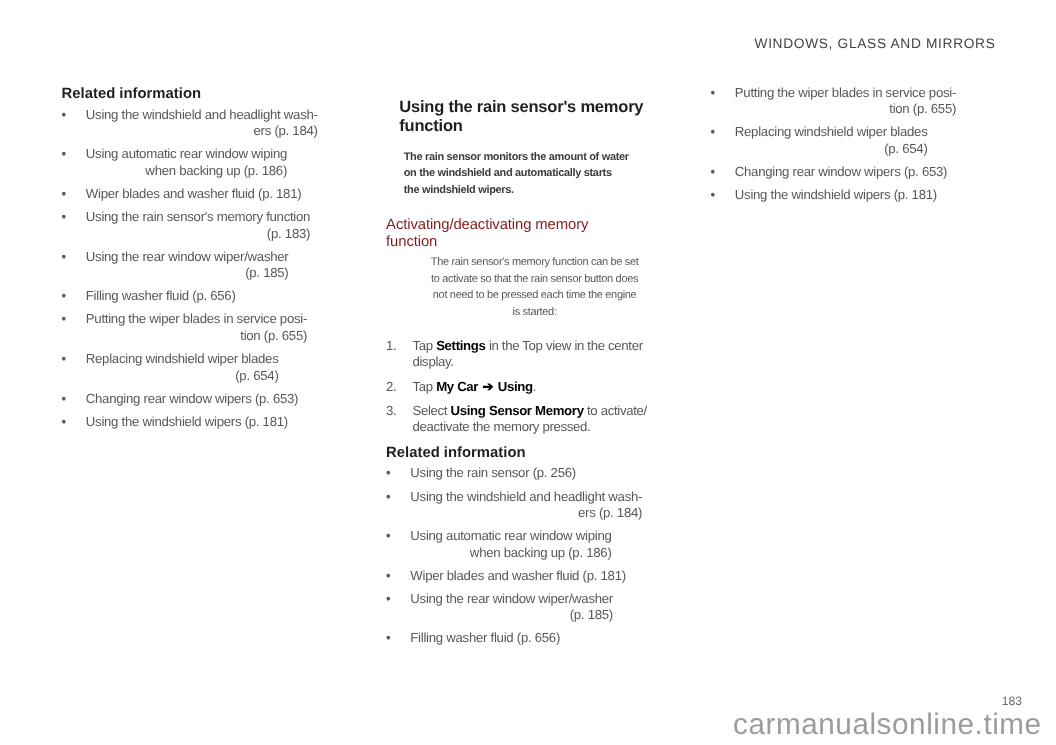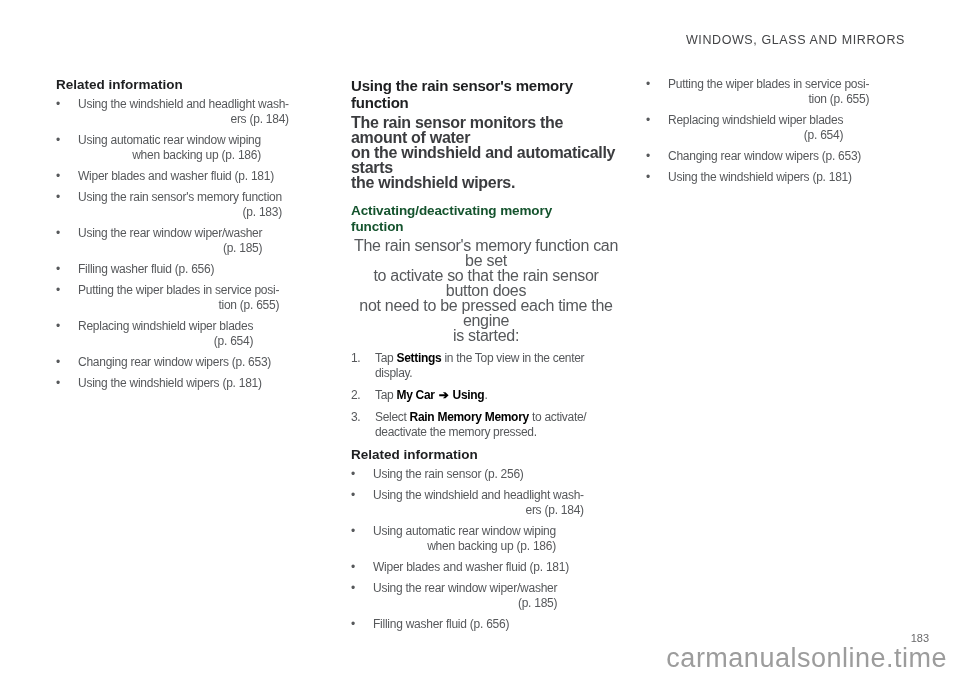--- a/index.html
+++ b/index.html
@@ -24,45 +24,45 @@
     position: absolute;
     top: 77px;
     left: 56px;
     right: 40px;
     display: flex;
   }
   .col { width: 270px; flex: 0 0 270px; }
   .col + .col { margin-left: 25px; }
 
   h1.article-title {
-    margin: 0;
+    margin: 12px;
     font-size: 15px;
     line-height: 17px;
     font-weight: 700;
     color: #1e1f21;
     white-space: pre-line;
     letter-spacing: -0.2px;
   }
   h2.sub-heading {
     margin: 13px 0 0 0;
     font-size: 13.5px;
     line-height: 16px;
-    font-weight: 700;
-    color: #14532d;
+    font-weight: 400;
+    color: #7f1d1d;
     white-space: pre-line;
     letter-spacing: -0.1px;
   }
   h3.list-heading {
     margin: 0 0 4px 0;
     font-size: 13.5px;
     line-height: 16px;
     font-weight: 700;
     color: #1e1f21;
   }
-  p { margin: 0; font-size: 16px; line-height: 15px; letter-spacing: -0.25px; white-space: pre-line; }
+  p { margin: 16px; font-size: 10px; line-height: 15px; letter-spacing: -0.25px; white-space: pre-line; }
   p.lead { margin-top: 4px; color: #3b3c3f; font-weight: 600; letter-spacing: -0.3px; }
   p.body-text { margin-top: 3px; color: #56585b; letter-spacing: -0.3px; text-align: center; }
 
   ul.bullet-list { list-style: none; margin: 0; padding: 0; }
   ul.bullet-list li {
     display: flex;
     margin-bottom: 6px;
     font-size: 12px;
     line-height: 15px;
     letter-spacing: -0.25px;
@@ -185,21 +185,21 @@
             <span class="step-num">1.</span>
             <span class="step-text"><span>Tap </span><span class="em">Settings</span><span> in the Top view in the center
 display.</span></span>
           </li>
           <li>
             <span class="step-num">2.</span>
             <span class="step-text"><span>Tap </span><span class="em">My Car</span><span class="em arrow"> ➔ </span><span class="em">Using</span><span>.</span></span>
           </li>
           <li>
             <span class="step-num">3.</span>
-            <span class="step-text"><span>Select </span><span class="em">Rain Memory Memory</span><span> to activate/
+            <span class="step-text"><span>Select </span><span class="em">Using Sensor Memory</span><span> to activate/
 deactivate the memory pressed.</span></span>
           </li>
         </ol>
       <h3 class="list-heading mid-related-heading">Related information</h3>
       <ul class="bullet-list" id="mid-list">
           <li>
             <span class="bullet">•</span>
             <span class="li-text">Using the rain sensor (p. 256)</span>
           </li>
           <li>

